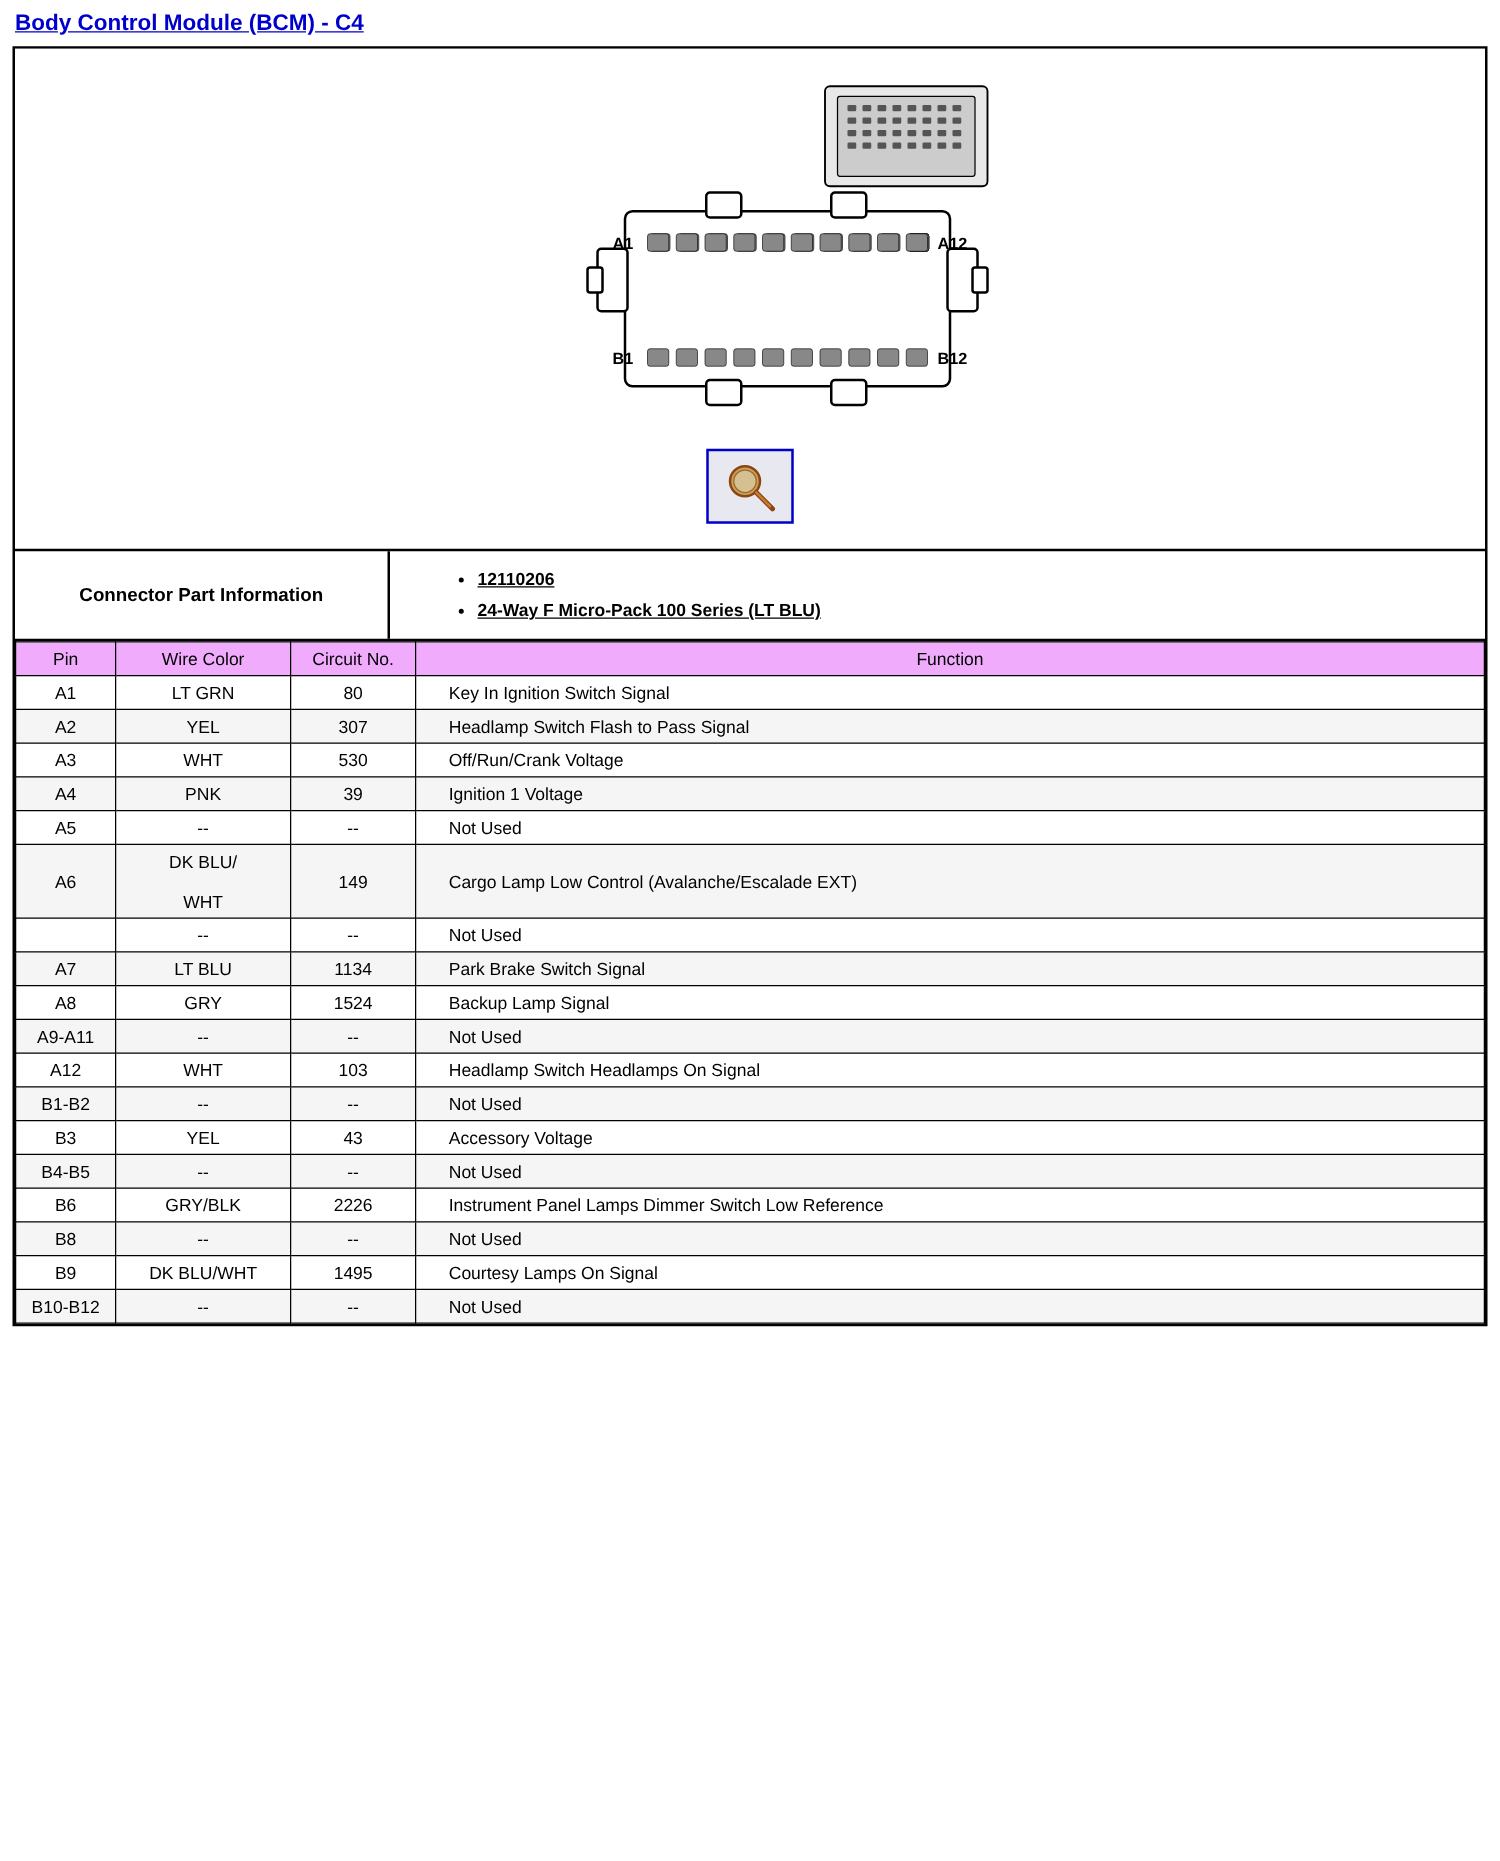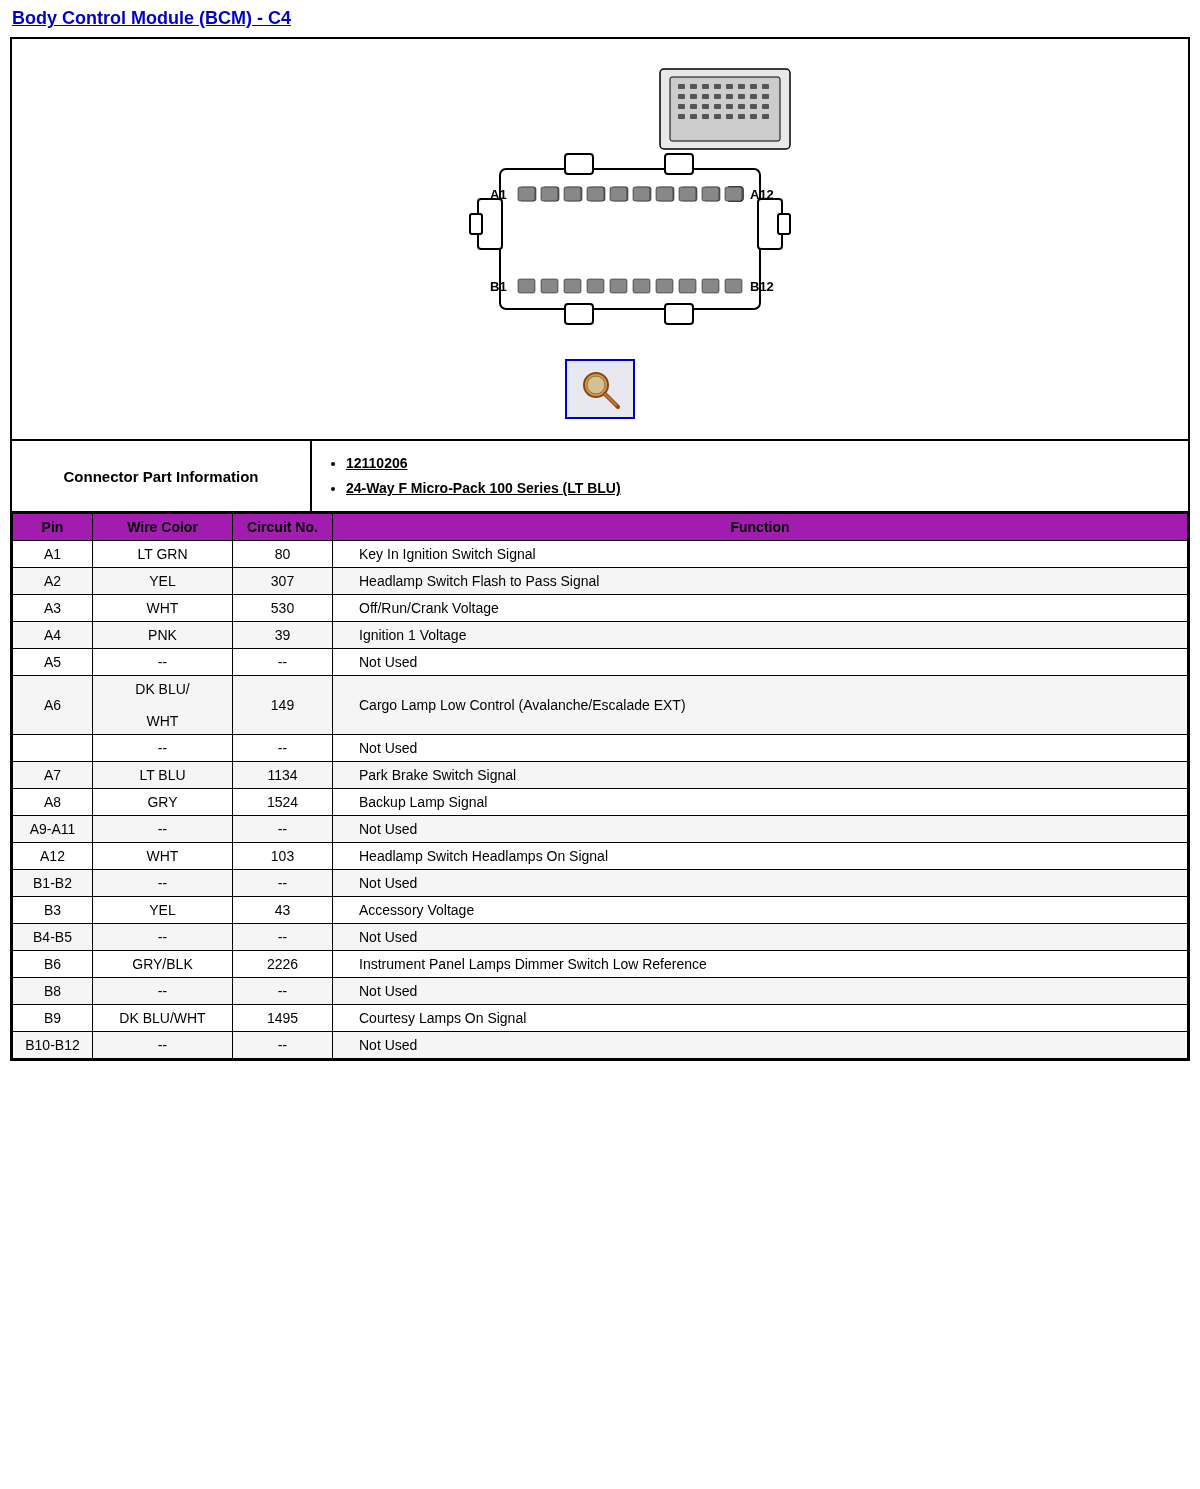--- a/index.html
+++ b/index.html
@@ -46,20 +46,21 @@
       background: #e8e8f0;
     }
     .magnify-icon svg {
       width: 45px;
       height: 45px;
     }
     
     .info-row {
       display: flex;
       border-bottom: 2px solid #000;
+      gap: 36px;
     }
     .connector-part-label {
       width: 300px;
       min-width: 300px;
       border-right: 2px solid #000;
       padding: 10px;
       font-weight: bold;
       font-size: 15px;
       display: flex;
       align-items: center;
@@ -84,22 +85,22 @@
     .pin-table {
       width: 100%;
       border-collapse: collapse;
     }
     .pin-table th, .pin-table td {
       border: 1px solid #000;
       padding: 5px 8px;
       text-align: center;
     }
     .pin-table th {
-      font-weight: bold;
-      background: #a21caf;
+      font-weight: normal;
+      background: #f0abfc;
     }
     .pin-table td.function-col {
       text-align: left;
       padding-left: 26px;
     }
     .pin-table tr:nth-child(odd) td {
       background: #fff;
     }
     .pin-table tr:nth-child(even) td {
       background: #f5f5f5;

